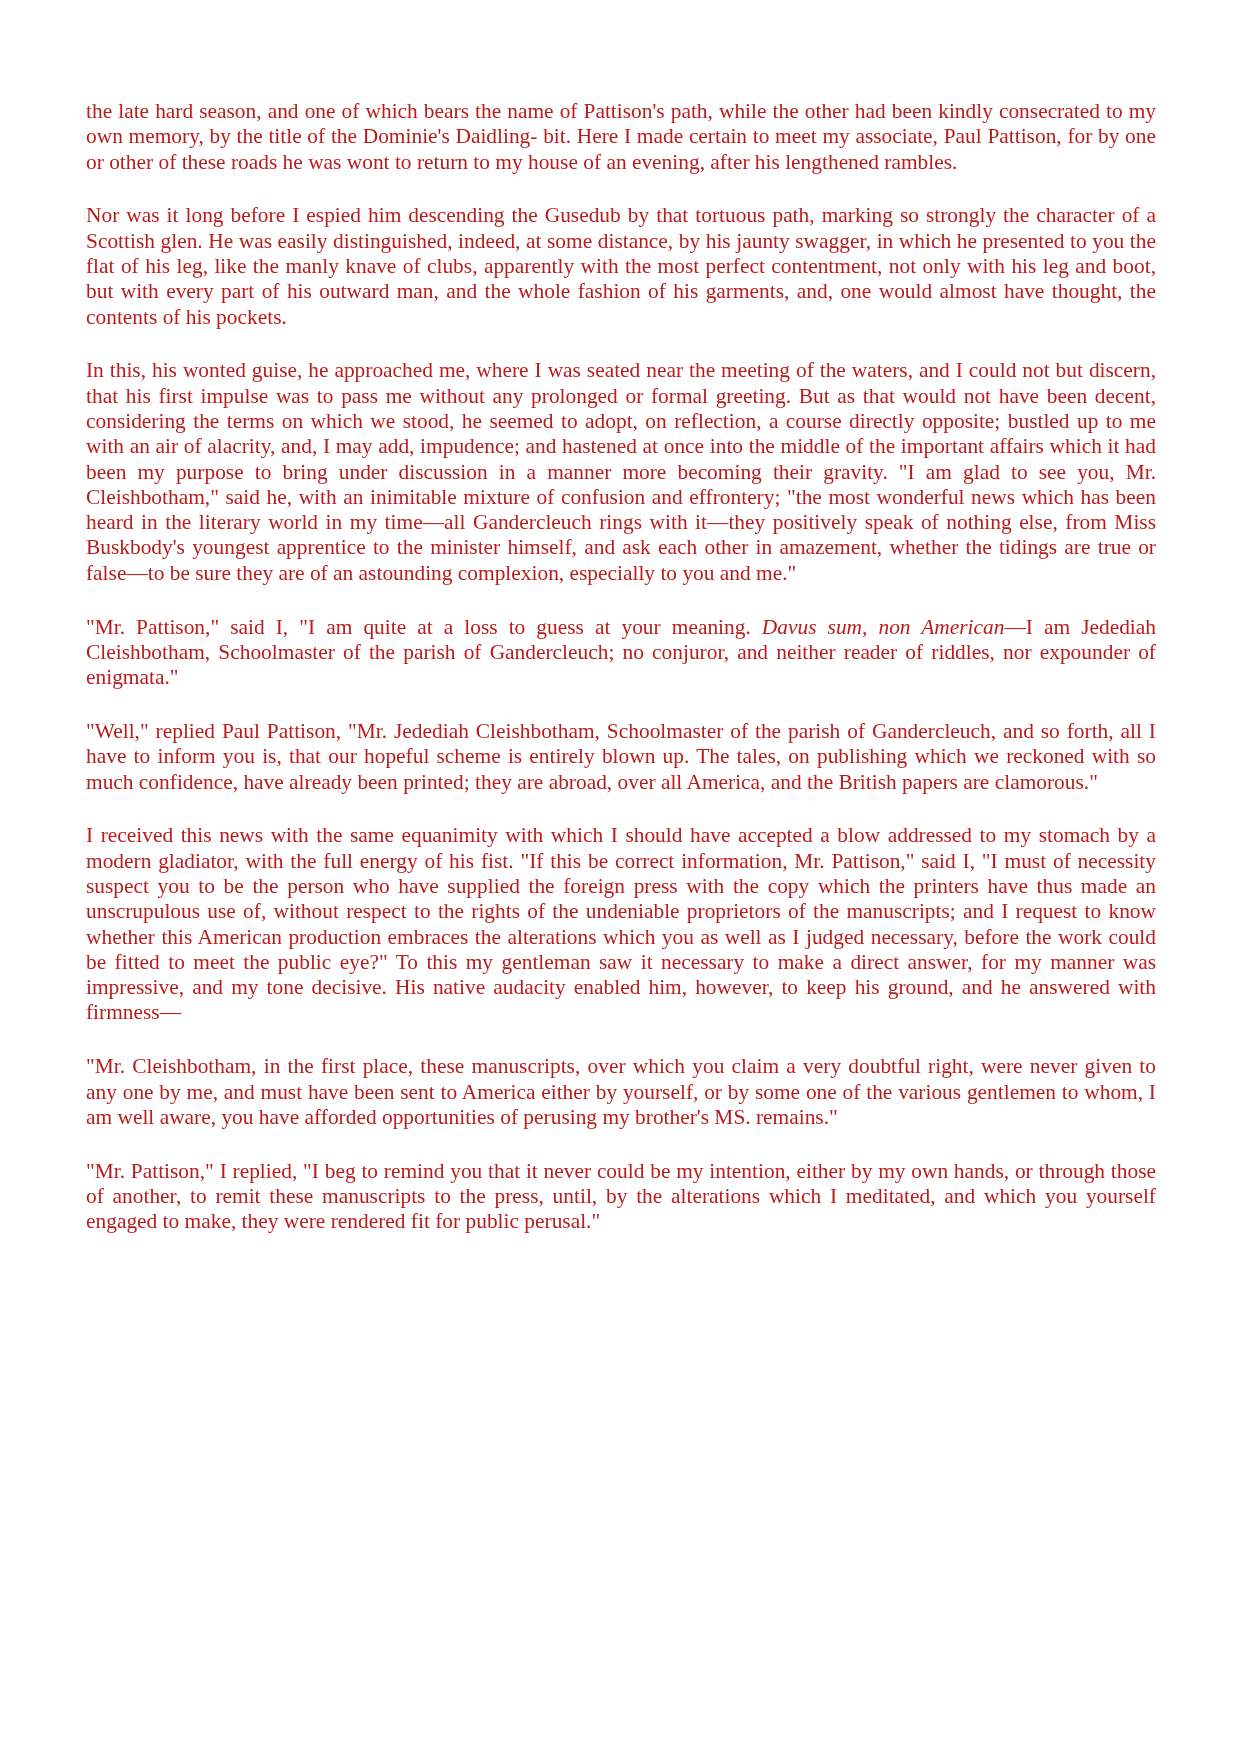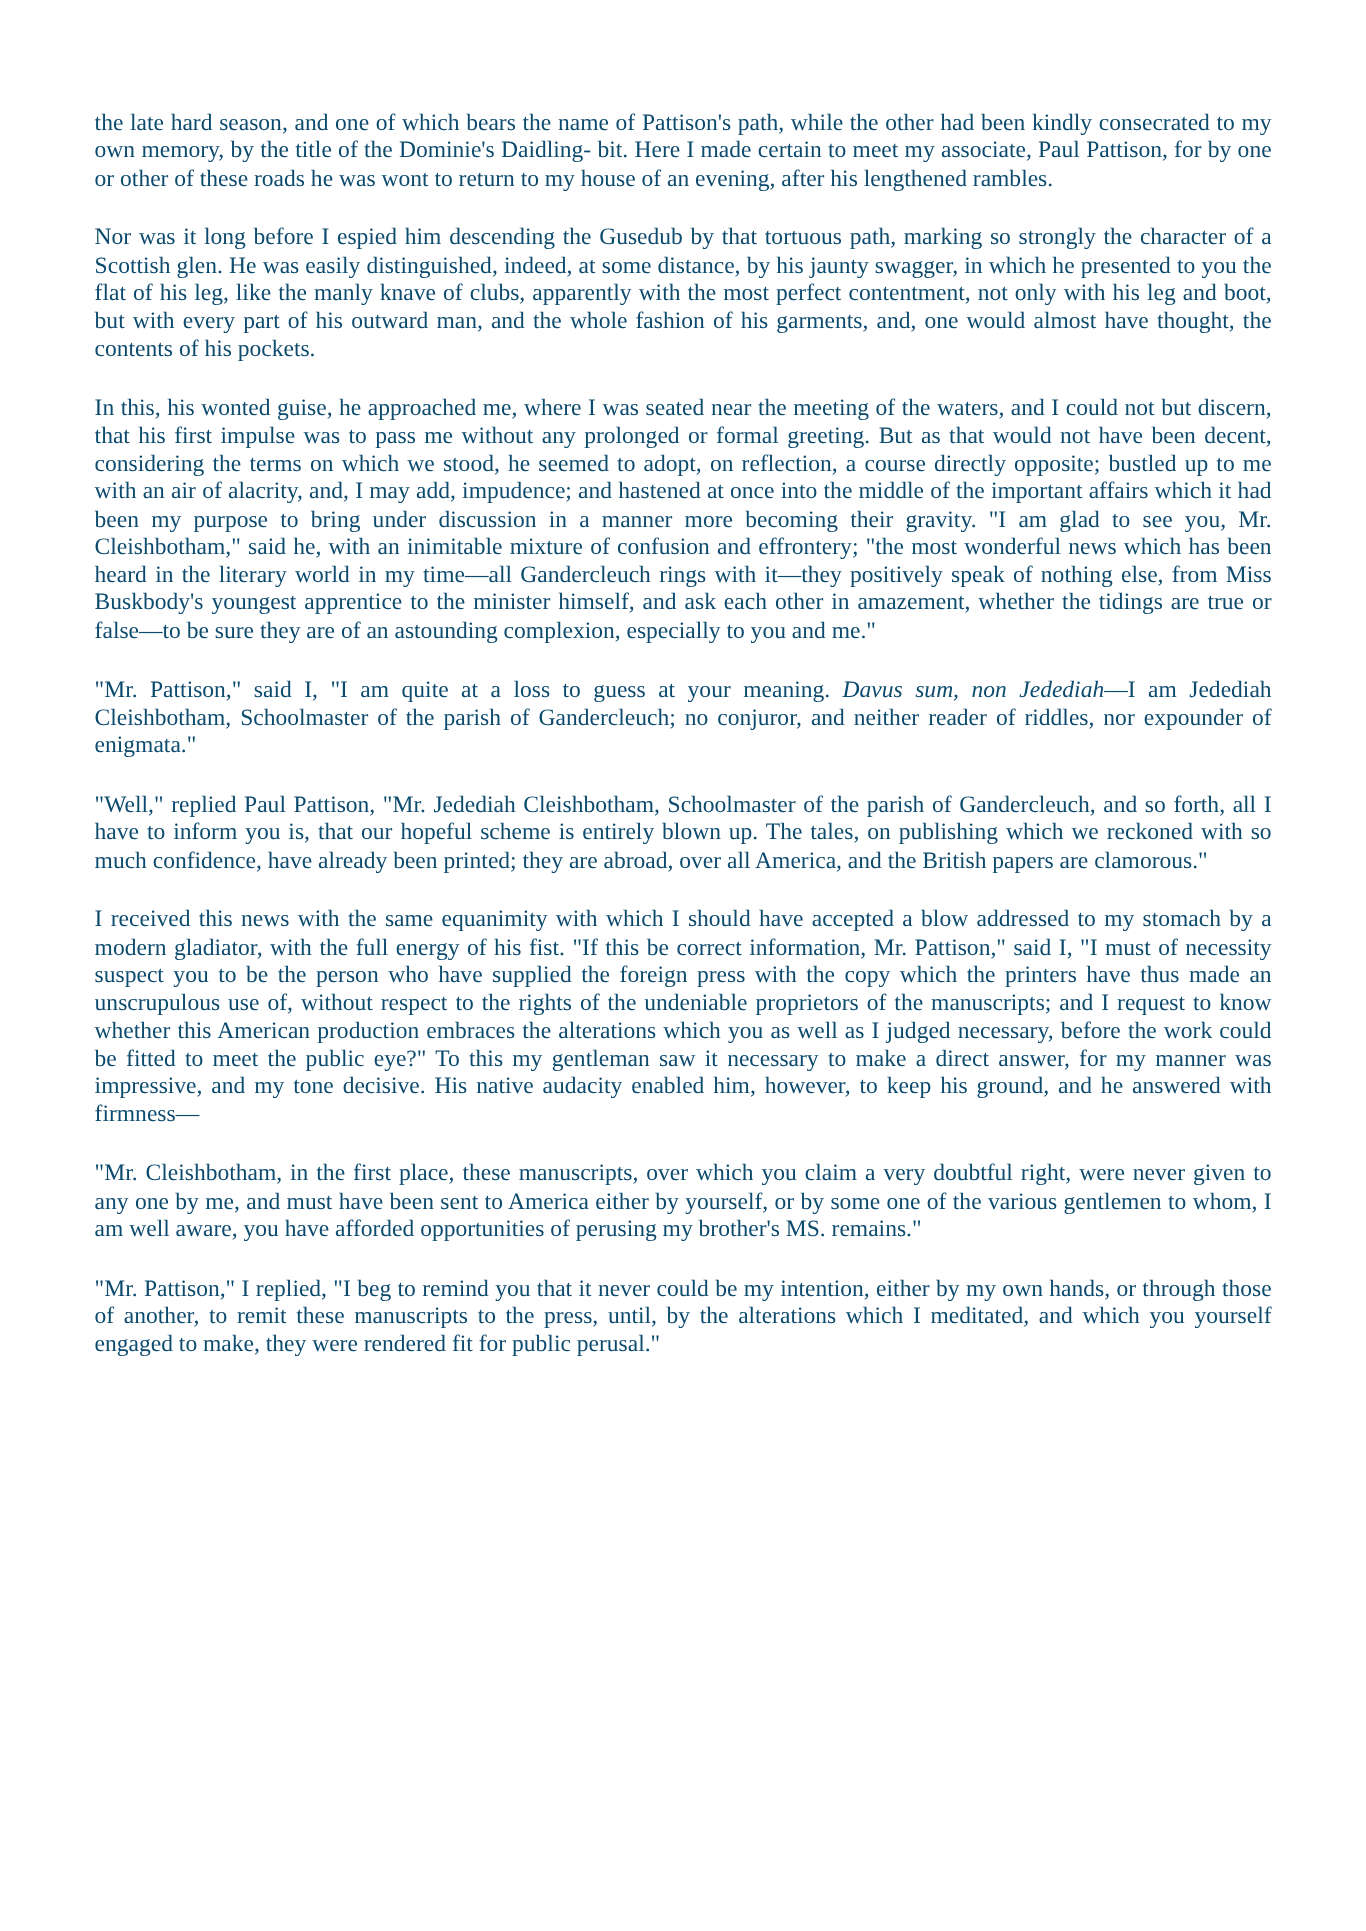--- a/index.html
+++ b/index.html
@@ -14,21 +14,21 @@
     overflow: hidden;
   }
   .page {
     position: absolute;
     left: 86px;
     top: 99px;
     width: 1070px;
     font-family: "Liberation Serif", "DejaVu Serif", serif;
     font-size: 21.4px;
     line-height: 25.3px;
-    color: #0c4a6e;
+    color: #b91c1c;
   }
   .para {
     margin: 0 0 28.5px 0;
     text-align: justify;
     text-align-last: left;
     hyphens: none;
   }
   .para span { white-space: normal; }
   em { font-style: italic; }
 </style>
@@ -38,21 +38,21 @@
 <div class="page">
   <p class="para">
     <span>the late hard season, and one of which bears the name of Pattison's path, while the other had been kindly consecrated to my own memory, by the title of the Dominie's Daidling- bit. Here I made certain to meet my associate, Paul Pattison, for by one or other of these roads he was wont to return to my house of an evening, after his lengthened rambles.</span>
   </p>
   <p class="para">
     <span>Nor was it long before I espied him descending the Gusedub by that tortuous path, marking so strongly the character of a Scottish glen. He was easily distinguished, indeed, at some distance, by his jaunty swagger, in which he presented to you the flat of his leg, like the manly knave of clubs, apparently with the most perfect contentment, not only with his leg and boot, but with every part of his outward man, and the whole fashion of his garments, and, one would almost have thought, the contents of his pockets.</span>
   </p>
   <p class="para">
     <span>In this, his wonted guise, he approached me, where I was seated near the meeting of the waters, and I could not but discern, that his first impulse was to pass me without any prolonged or formal greeting. But as that would not have been decent, considering the terms on which we stood, he seemed to adopt, on reflection, a course directly opposite; bustled up to me with an air of alacrity, and, I may add, impudence; and hastened at once into the middle of the important affairs which it had been my purpose to bring under discussion in a manner more becoming their gravity. "I am glad to see you, Mr. Cleishbotham," said he, with an inimitable mixture of confusion and effrontery; "the most wonderful news which has been heard in the literary world in my time—all Gandercleuch rings with it—they positively speak of nothing else, from Miss Buskbody's youngest apprentice to the minister himself, and ask each other in amazement, whether the tidings are true or false—to be sure they are of an astounding complexion, especially to you and me."</span>
   </p>
-  <p class="para"><span>"Mr. Pattison," said I, "I am quite at a loss to guess at your meaning. </span><em>Davus sum, non Jedediah</em><span>—I am Jedediah Cleishbotham, Schoolmaster of the parish of Gandercleuch; no conjuror, and neither reader of riddles, nor expounder of enigmata."</span></p>
+  <p class="para"><span>"Mr. Pattison," said I, "I am quite at a loss to guess at your meaning. </span><em>Davus sum, non American</em><span>—I am Jedediah Cleishbotham, Schoolmaster of the parish of Gandercleuch; no conjuror, and neither reader of riddles, nor expounder of enigmata."</span></p>
   <p class="para">
     <span>"Well," replied Paul Pattison, "Mr. Jedediah Cleishbotham, Schoolmaster of the parish of Gandercleuch, and so forth, all I have to inform you is, that our hopeful scheme is entirely blown up. The tales, on publishing which we reckoned with so much confidence, have already been printed; they are abroad, over all America, and the British papers are clamorous."</span>
   </p>
   <p class="para">
     <span>I received this news with the same equanimity with which I should have accepted a blow addressed to my stomach by a modern gladiator, with the full energy of his fist. "If this be correct information, Mr. Pattison," said I, "I must of necessity suspect you to be the person who have supplied the foreign press with the copy which the printers have thus made an unscrupulous use of, without respect to the rights of the undeniable proprietors of the manuscripts; and I request to know whether this American production embraces the alterations which you as well as I judged necessary, before the work could be fitted to meet the public eye?" To this my gentleman saw it necessary to make a direct answer, for my manner was impressive, and my tone decisive. His native audacity enabled him, however, to keep his ground, and he answered with firmness—</span>
   </p>
   <p class="para">
     <span>"Mr. Cleishbotham, in the first place, these manuscripts, over which you claim a very doubtful right, were never given to any one by me, and must have been sent to America either by yourself, or by some one of the various gentlemen to whom, I am well aware, you have afforded opportunities of perusing my brother's MS. remains."</span>
   </p>
   <p class="para">

